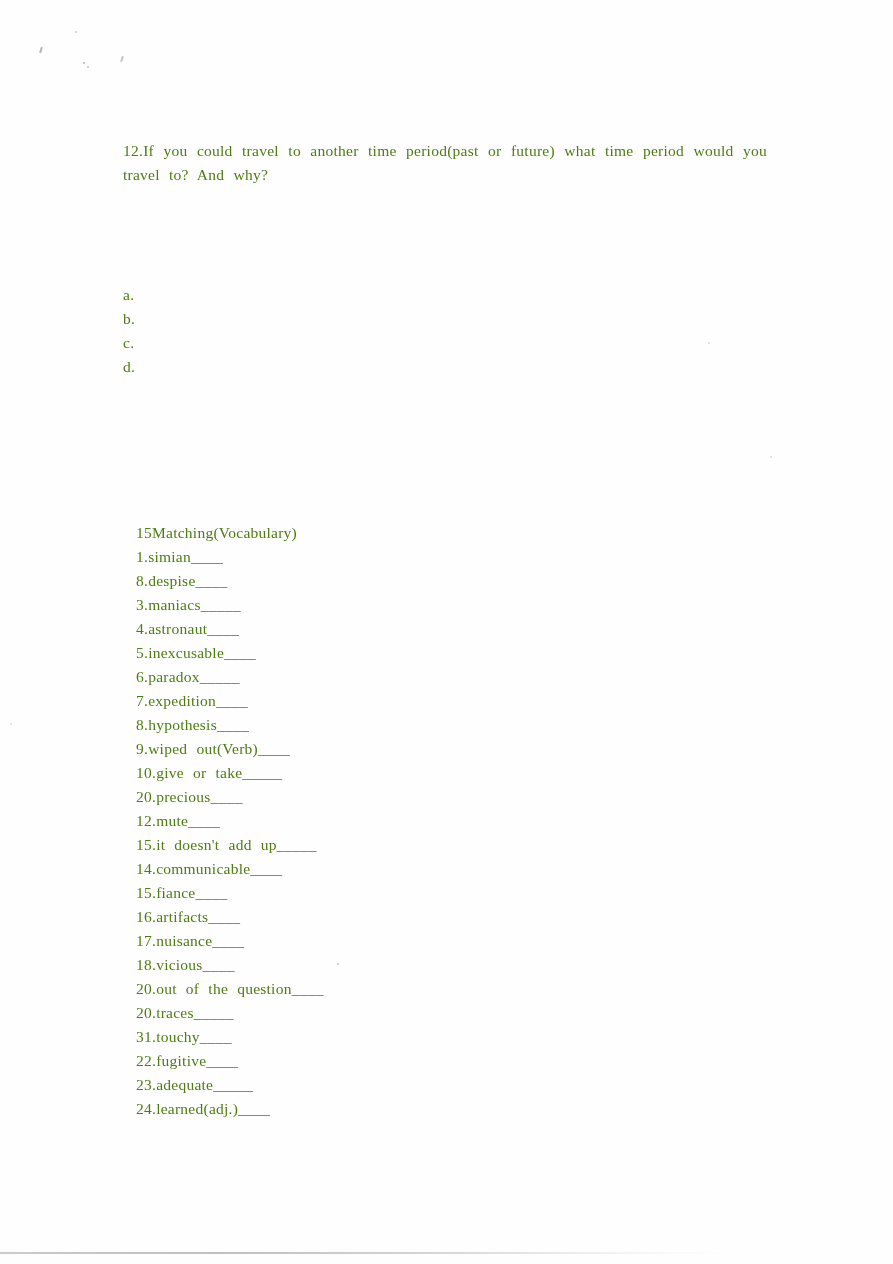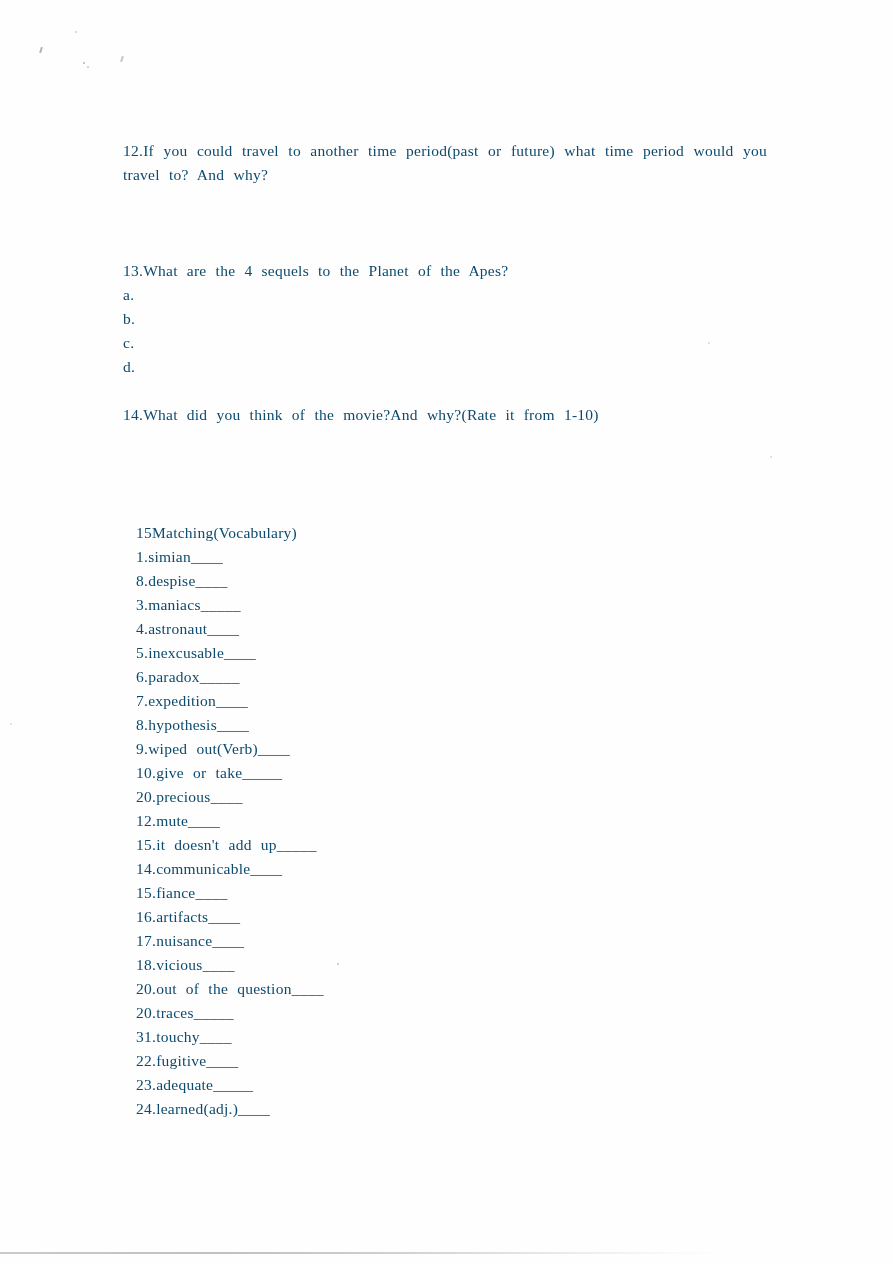--- a/index.html
+++ b/index.html
@@ -7,21 +7,21 @@
     padding: 0;
     background: #ffffff;
   }
   .page {
     position: relative;
     width: 893px;
     height: 1264px;
     background: #fefefe;
     overflow: hidden;
     font-family: "Liberation Serif", "DejaVu Serif", serif;
-    color: #0c4a6e;
+    color: #4d7c0f;
     font-size: 15.5px;
     letter-spacing: 0.25px;
     word-spacing: 5px;
     line-height: 24px;
   }
   .page p { margin: 0; }
 
   .q12 {
     position: absolute;
     left: 123px;
@@ -94,34 +94,32 @@
   <span class="speck dot  s3"></span>
   <span class="speck dot  s4"></span>
   <span class="speck tick s5"></span>
   <span class="speck dot  s6"></span>
   <span class="speck dot  s7"></span>
   <span class="speck dot  s8"></span>
   <span class="speck dot  s9"></span>
 
   <p class="q12">12.If you could travel to another time period(past or future) what time period would you travel to? And why?</p>
 
-  <p class="q13">13.What are the 4 sequels to the Planet of the Apes?</p>
 
   <div class="q13-options">
 
       <p>a.</p>
 
       <p>b.</p>
 
       <p>c.</p>
 
       <p>d.</p>
     </div>
 
-  <p class="q14">14.What did you think of the movie?And why?(Rate it from 1-10)</p>
 
   <div class="matching">
     <p>15Matching(Vocabulary)</p>
     <div>
 
         <p>1.simian____</p>
 
         <p>8.despise____</p>
 
         <p>3.maniacs_____</p>

